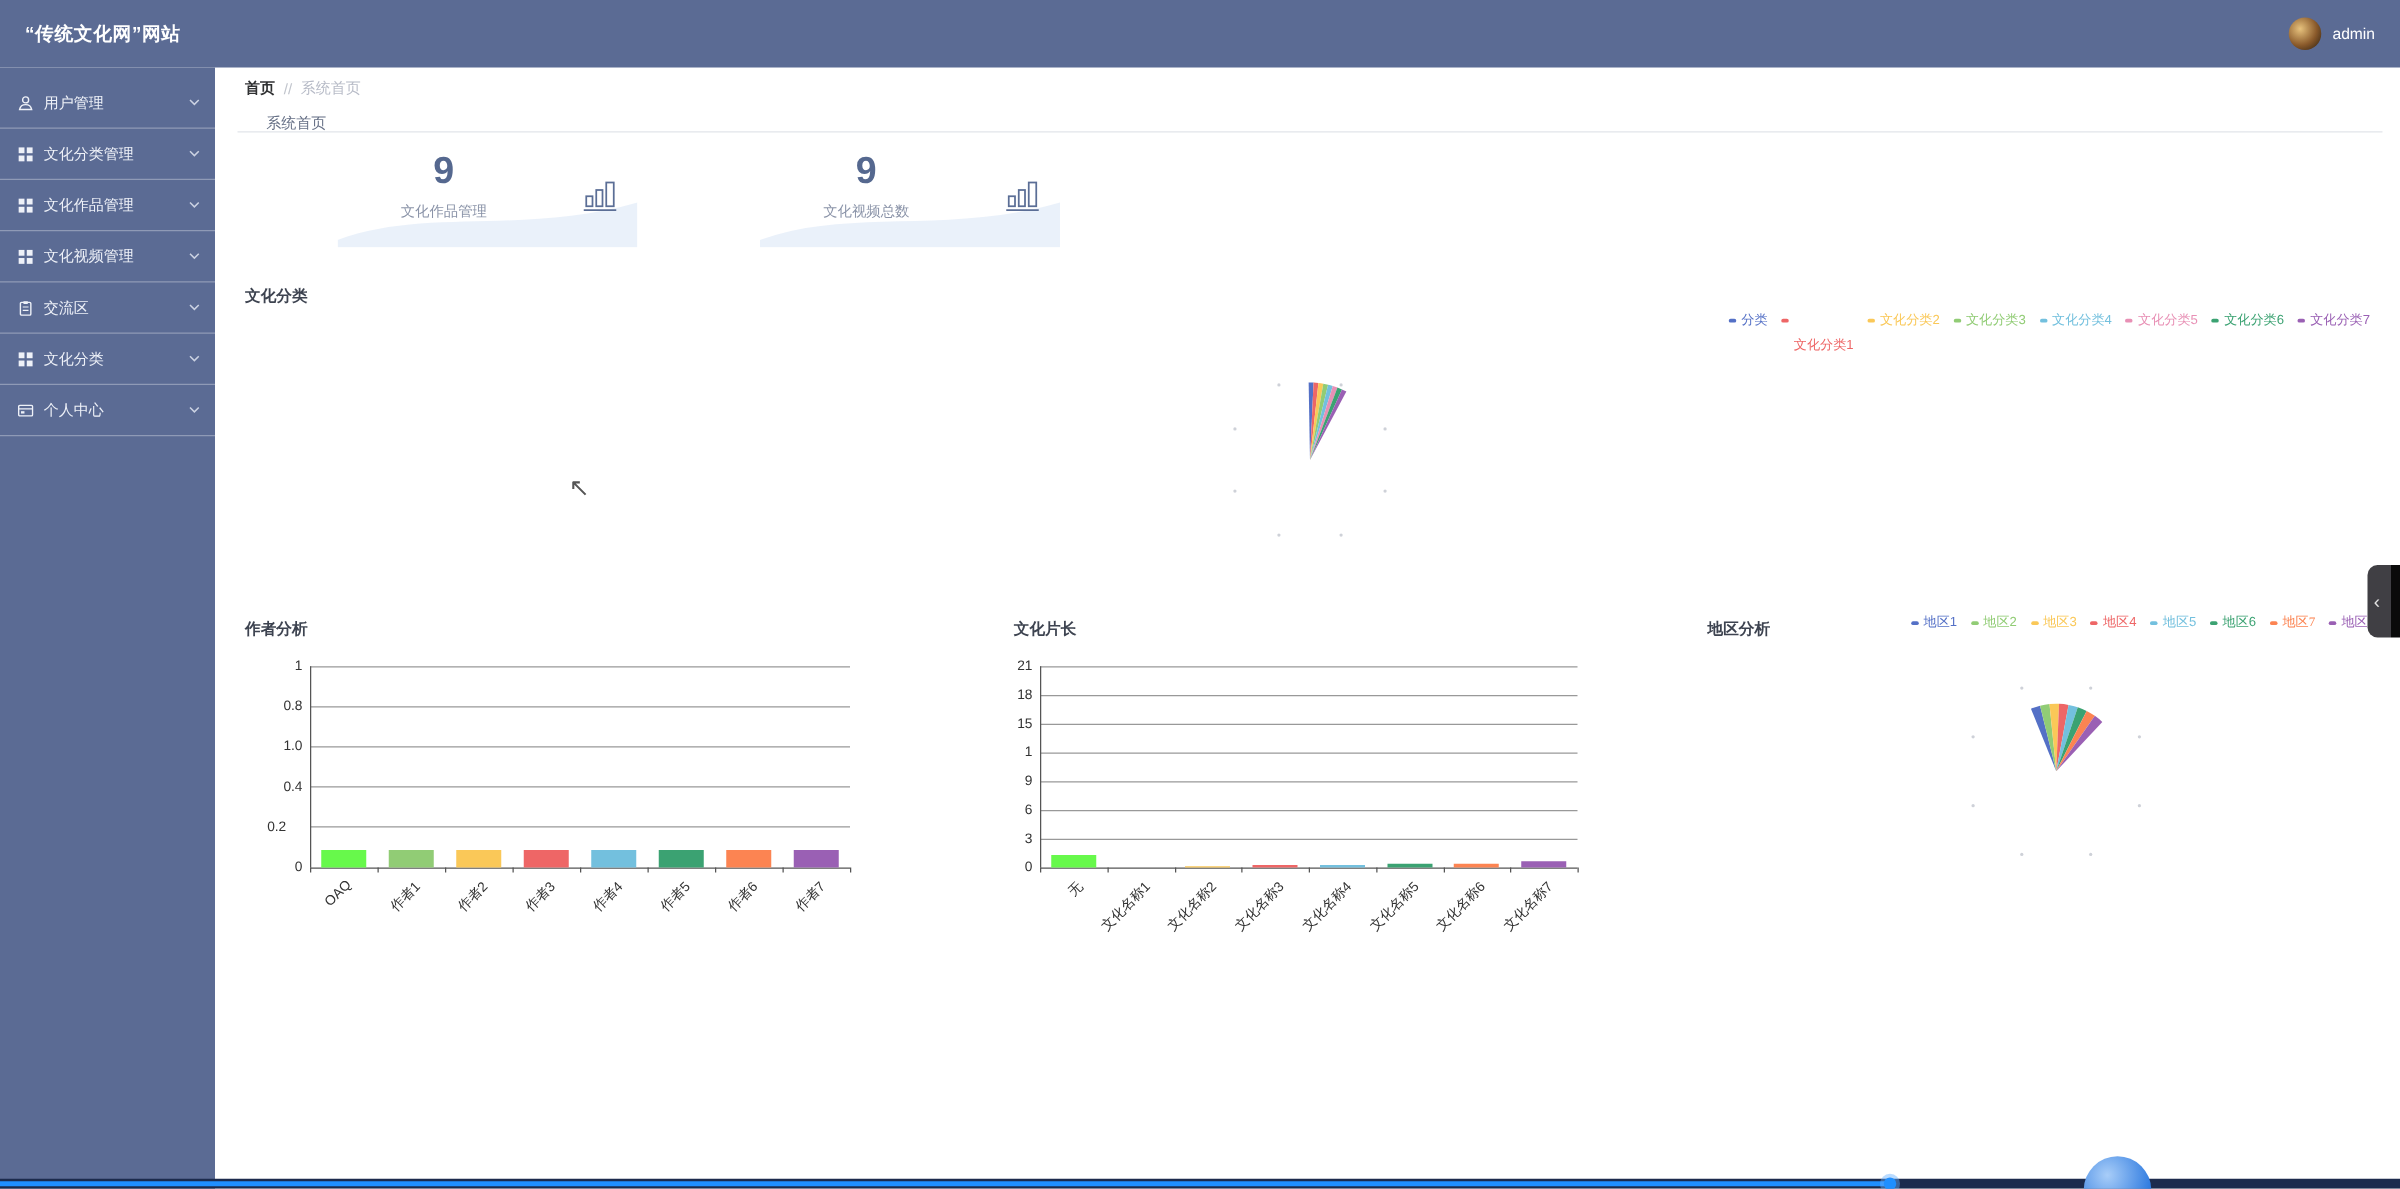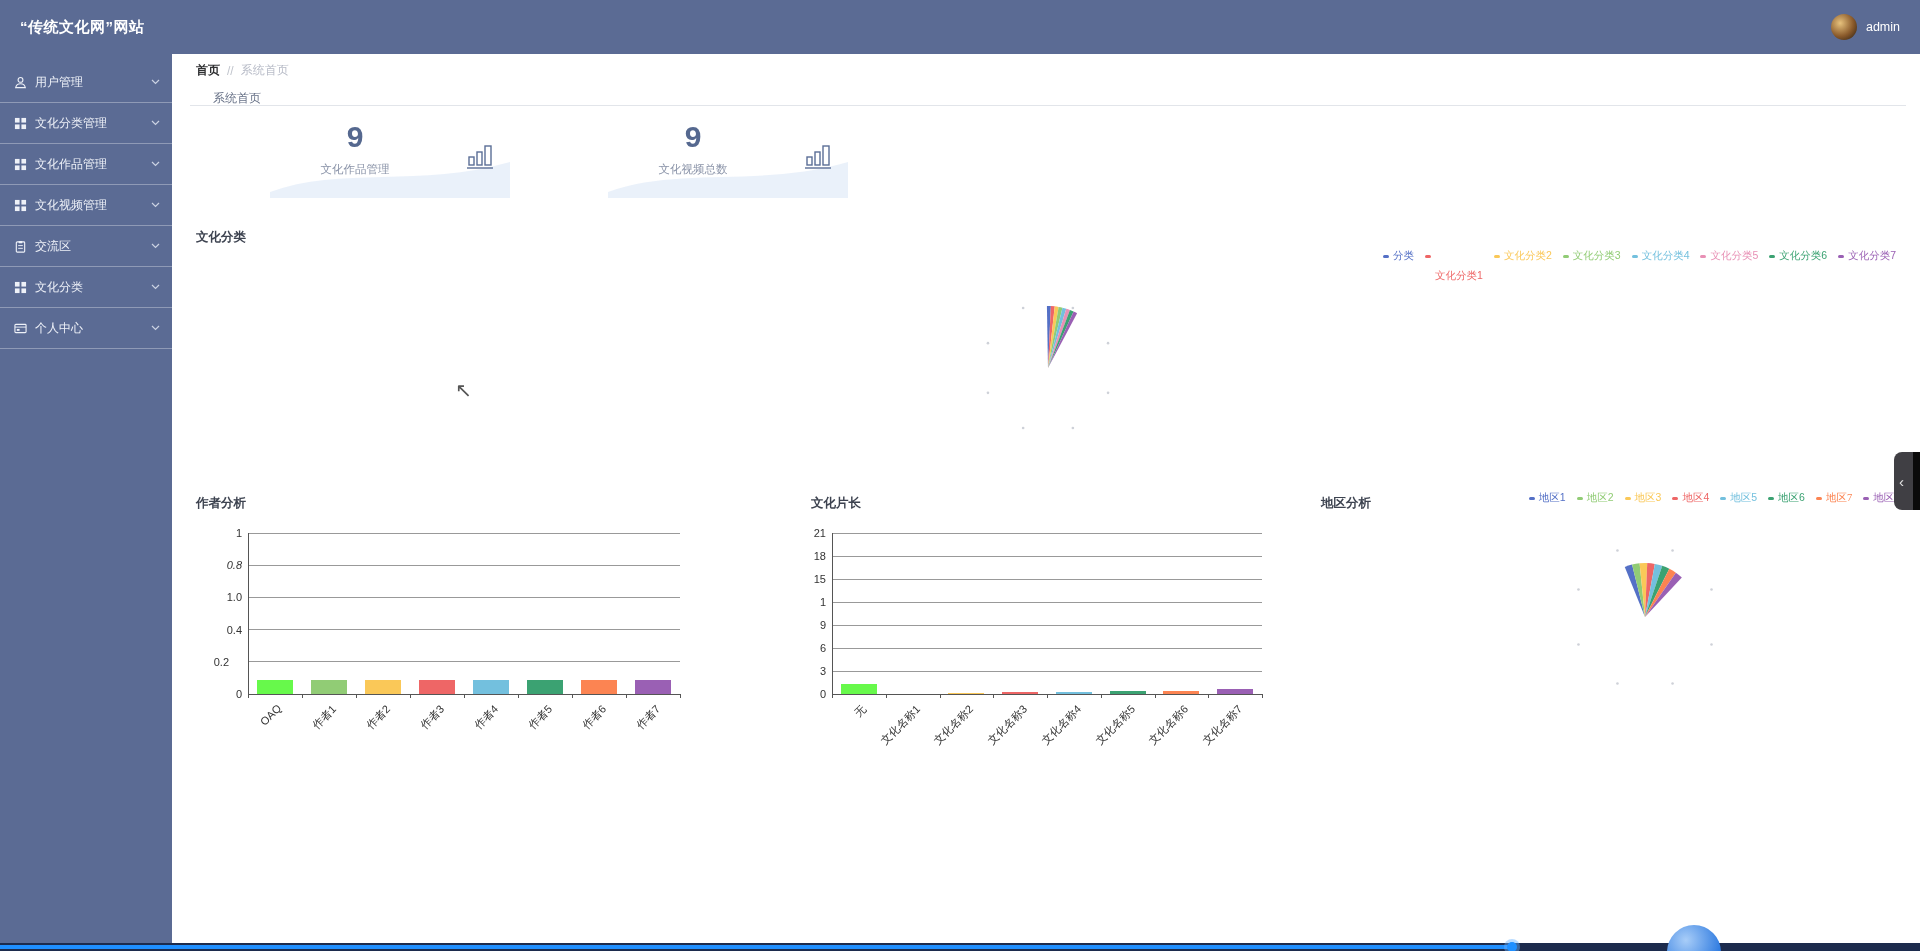--- a/index.html
+++ b/index.html
@@ -189,21 +189,21 @@
       <rect x="5" y="17" width="5" height="8" fill="none" stroke="#5b6e96" stroke-width="1.4"></rect>
       <rect x="13" y="12" width="5" height="13" fill="none" stroke="#5b6e96" stroke-width="1.4"></rect>
       <rect x="21" y="6" width="6" height="19" fill="none" stroke="#5b6e96" stroke-width="1.4"></rect>
       <line x1="3" y1="28" x2="29" y2="28" stroke="#5b6e96" stroke-width="1.4"></line>
     </svg>
 </div>
 
 <div class="abs sec-title" style="left:196px;top:229px;">文化分类</div>
 <div class="abs sec-title" style="left:196px;top:495px;">作者分析</div>
 <div class="abs sec-title" style="left:779px;top:495px;margin-left:32px;">文化片长</div>
-<div class="abs sec-title" style="left:1321px;top:495px;">地区分析</div>
+<div class="abs sec-title" style="left:1366px;top:495px;">地区分析</div>
 
 <div id="legend-culture" class="abs legend" style="right:24px;top:229px;align-items:center;">
     <span class="legend-item">
       <span class="mk" style="background: rgb(84, 112, 198);"></span>
       <span class="tx" style="color: rgb(84, 112, 198);">分类</span>
     </span>
     <span class="legend-item">
       <span class="mk" style="background: rgb(238, 102, 102);"></span>
       <span class="tx" style="color: rgb(238, 102, 102); margin-top: 40px;">文化分类1</span>
     </span>
@@ -307,21 +307,21 @@
 <div id="charts-layer" class="abs" style="left:0;top:0;width:1920px;height:951px;pointer-events:none;">
     <div class="axis-h" style="left: 248px; top: 693.5px; width: 432px;"></div>
     <div class="ytick" style="left: 202px; top: 688px;">0</div>
     <div class="grid" style="left: 248px; top: 661.3px; width: 432px;"></div>
     <div class="ytick" style="left: 189px; top: 655.8px;">0.2</div>
     <div class="grid" style="left: 248px; top: 629.1px; width: 432px;"></div>
     <div class="ytick" style="left: 202px; top: 623.6px;">0.4</div>
     <div class="grid" style="left: 248px; top: 596.9px; width: 432px;"></div>
     <div class="ytick" style="left: 202px; top: 591.4px;">1.0</div>
     <div class="grid" style="left: 248px; top: 564.7px; width: 432px;"></div>
-    <div class="ytick" style="left: 202px; top: 559.2px; font-style: italic;">0.8</div>
+    <div class="ytick" style="left: 202px; top: 559.2px;">0.8</div>
     <div class="grid" style="left: 248px; top: 532.5px; width: 432px;"></div>
     <div class="ytick" style="left: 202px; top: 527px;">1</div>
     <div class="axis-v" style="left: 248px; top: 533px; height: 161px;"></div>
     <div class="xtick" style="left: 248px; top: 694px;"></div>
     <div class="xtick" style="left: 302px; top: 694px;"></div>
     <div class="xtick" style="left: 356px; top: 694px;"></div>
     <div class="xtick" style="left: 410px; top: 694px;"></div>
     <div class="xtick" style="left: 464px; top: 694px;"></div>
     <div class="xtick" style="left: 518px; top: 694px;"></div>
     <div class="xtick" style="left: 572px; top: 694px;"></div>

